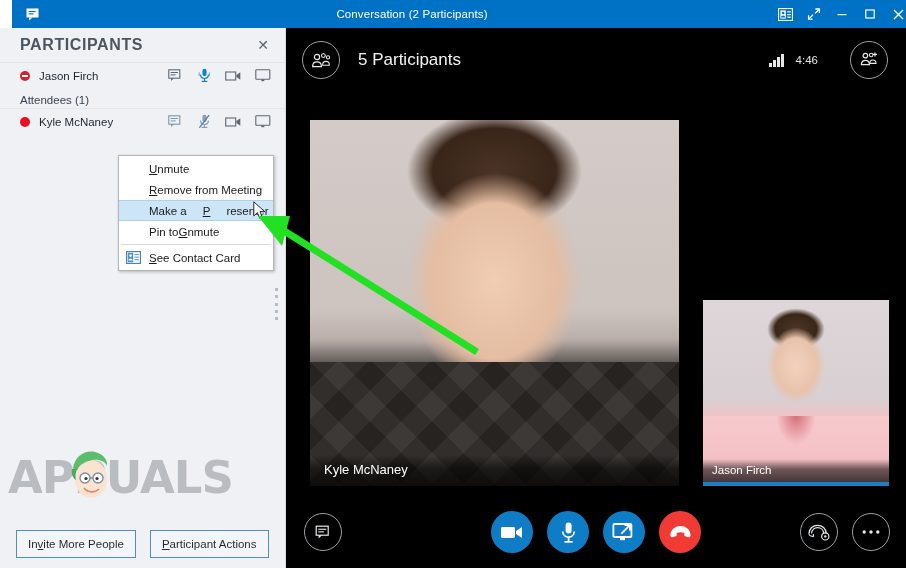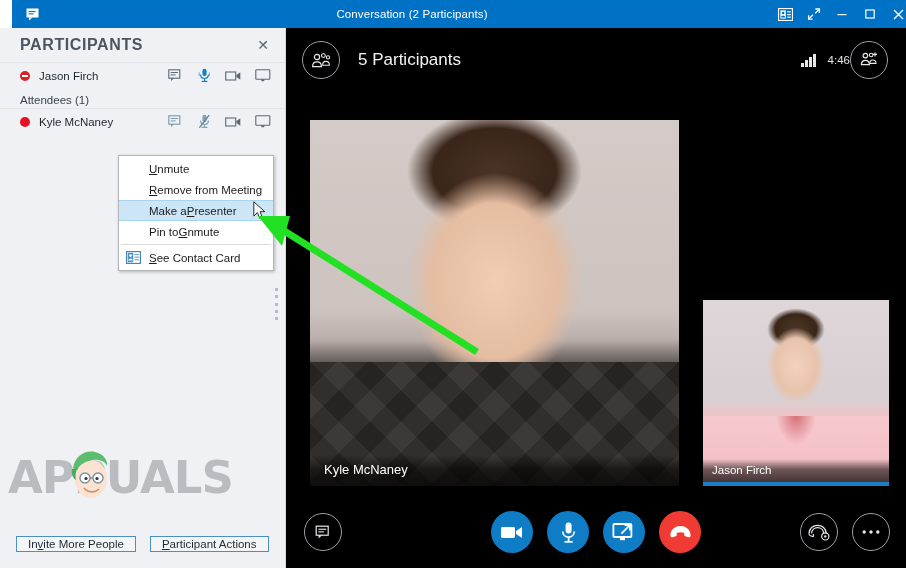--- a/index.html
+++ b/index.html
@@ -139,21 +139,21 @@
   
   .sb-footer {
     position: absolute;
     left: 0; bottom: 0;
     width: 285px; height: 48px;
     display: flex; align-items: center;
     gap: 14px;
     padding-left: 16px;
   }
   .sb-btn {
-    height: 16px;
+    height: 28px;
     border: 1px solid #4b8fc4;
     background: #f3f5f8;
     color: #1f2933;
     font-size: 11.5px;
     font-family: "Liberation Sans", sans-serif;
     padding: 0 11px;
     cursor: pointer;
     white-space: nowrap;
   }
   .u { text-decoration: underline; }
@@ -191,20 +191,21 @@
     height: 21px;
     display: flex; align-items: center;
     padding-left: 30px;
     white-space: nowrap;
     cursor: pointer;
   }
   .ctx-item.selected {
     background: #cde6f7;
     border-top: 1px solid #a8d4ef;
     border-bottom: 1px solid #a8d4ef;
+    gap: 16px;
   }
   .ctx-sep {
     height: 1px;
     background: #dcdcdc;
     margin: 2px 2px 2px 2px;
   }
   .ctx-icon {
     position: absolute;
     left: 6px;
     width: 16px; height: 14px;
@@ -251,21 +252,21 @@
   }
   .signal {
     display: flex; align-items: flex-end;
     gap: 1.5px; height: 13px;
     margin-right: 12px;
   }
   .signal i { display: block; width: 2.5px; background: #e4e6e8; }
   .call-timer {
     color: #e4e6e8;
     font-size: 11.5px;
-    margin-right: 0;
+    margin-right: 32px;
     white-space: nowrap;
   }
 
   
   .main-video {
     position: absolute;
     left: 24px; top: 92px;
     width: 369px; height: 366px;
     overflow: hidden;
     background: #cfc8c6;

